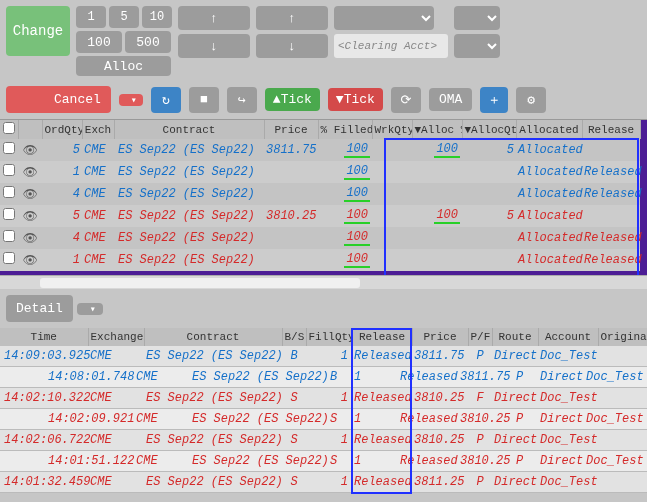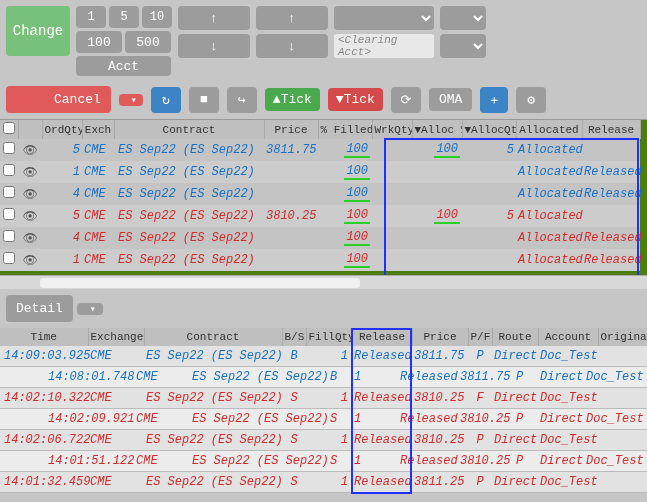--- a/index.html
+++ b/index.html
@@ -56,41 +56,41 @@
     border:none;
     border-radius:4px;
     padding:20px 22px 4px 6px;
     font-family:inherit;
     font-size:11px;
     height:24px;
     position:relative;
   }
   .combo-group { display:flex; flex-direction:column; gap:4px; }
   .clearing {
-    width:100px; height:24px; color:#888; font-style:italic; font-size:11px;
+    width:114px; height:24px; color:#888; font-style:italic; font-size:11px;
     display:flex; align-items:center; padding-left:4px; background:#e8e8e8;
     border-radius:3px;
   }
   .combo-pair { display:flex; flex-direction:column; gap:4px; align-items:flex-end;}
   
   .toolbar-row2 {
     display:flex;
     align-items:center;
     gap:8px;
     padding:4px 6px 6px 6px;
   }
   .cancel-btn { background:#e05a5a;padding-left:48px; }
   .icon-btn { width:30px; height:26px; padding:0; background:#9c9c9c;}
   .tick-up { background:#4aa94d; padding:4px 8px;}
   .tick-dn { background:#d44a4a; padding:4px 8px;}
   .oma-btn { background:#9c9c9c; padding:4px 10px;}
   .plus-btn { background:#3d84c6; width:28px; height:26px; padding:0;}
   
   .orders {
-    background:#4d7c0f;
+    background:#4c1d95;
     border-top:1px solid #999;
     position:relative;
   }
   .orders table {
     border-collapse: collapse;
     width: 640px;
     table-layout: fixed;
     font-family:"Courier New",monospace;
     font-size:12px;
   }
@@ -204,21 +204,21 @@
     <div class="num-grid">
       <button class="btn">1</button>
       <button class="btn">5</button>
       <button class="btn">10</button>
     </div>
     <div class="num-row2" style="margin-top:3px;">
       <button class="btn">100</button>
       <button class="btn">500</button>
     </div>
     <div style="margin-top:3px;">
-      <button class="btn" style="width:95px;height:20px;padding:0;">Acct</button>
+      <button class="btn" style="width:95px;height:20px;padding:0;">Alloc</button>
     </div>
   </div>
   <div class="arrow-pair">
     <button class="btn">↑</button>
     <button class="btn">↓</button>
   </div>
   <div class="arrow-pair">
     <button class="btn">↑</button>
     <button class="btn">↓</button>
   </div>

